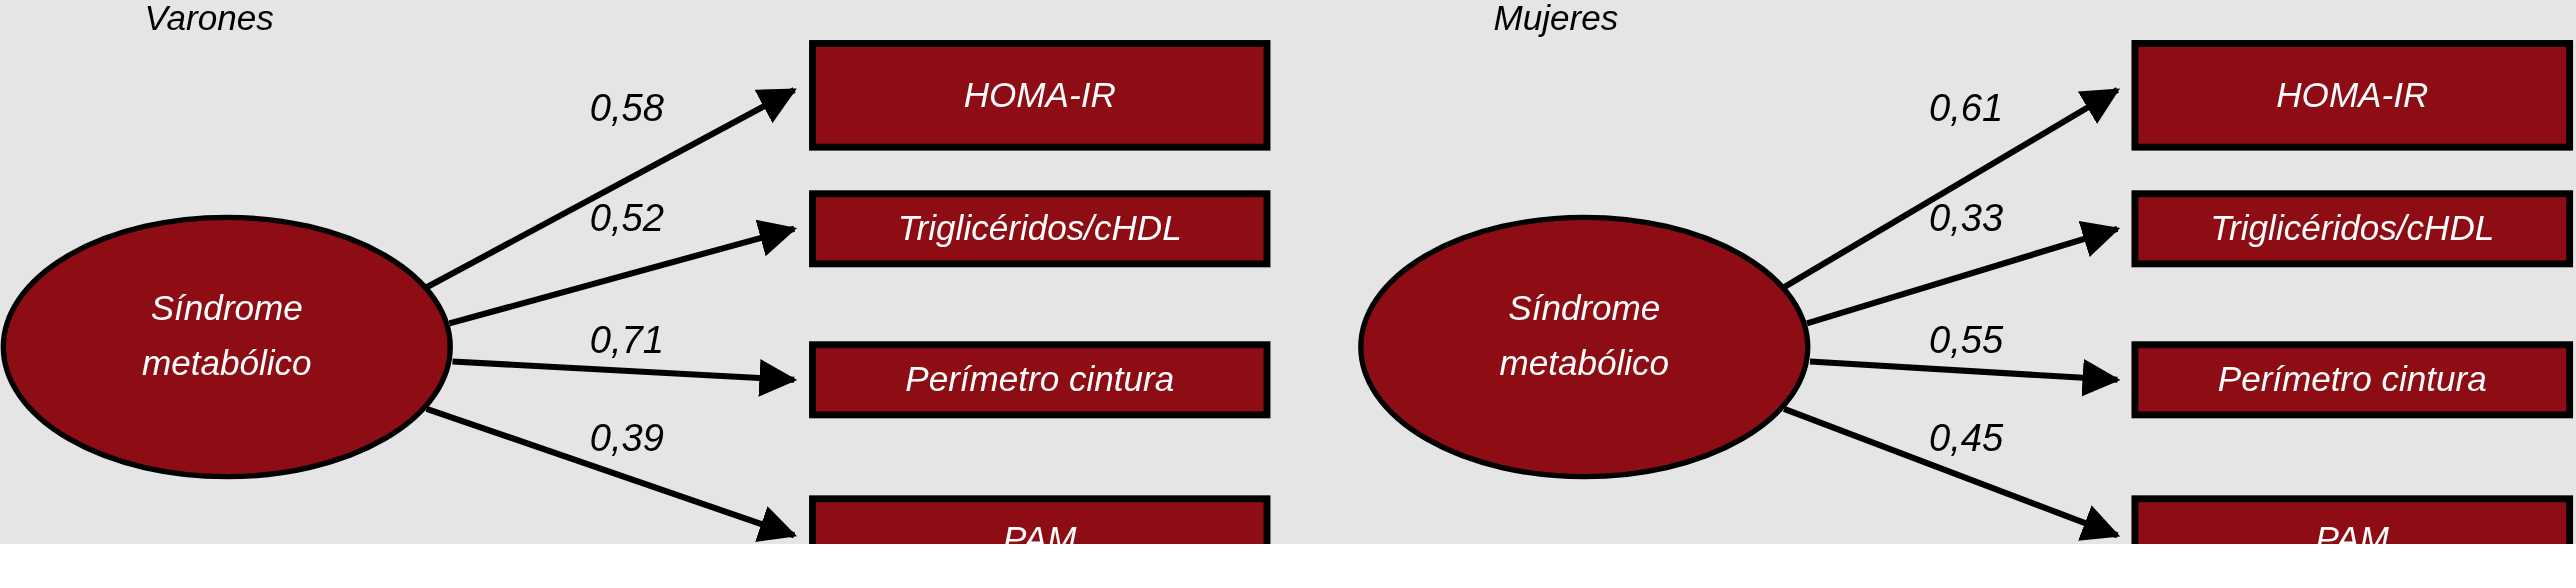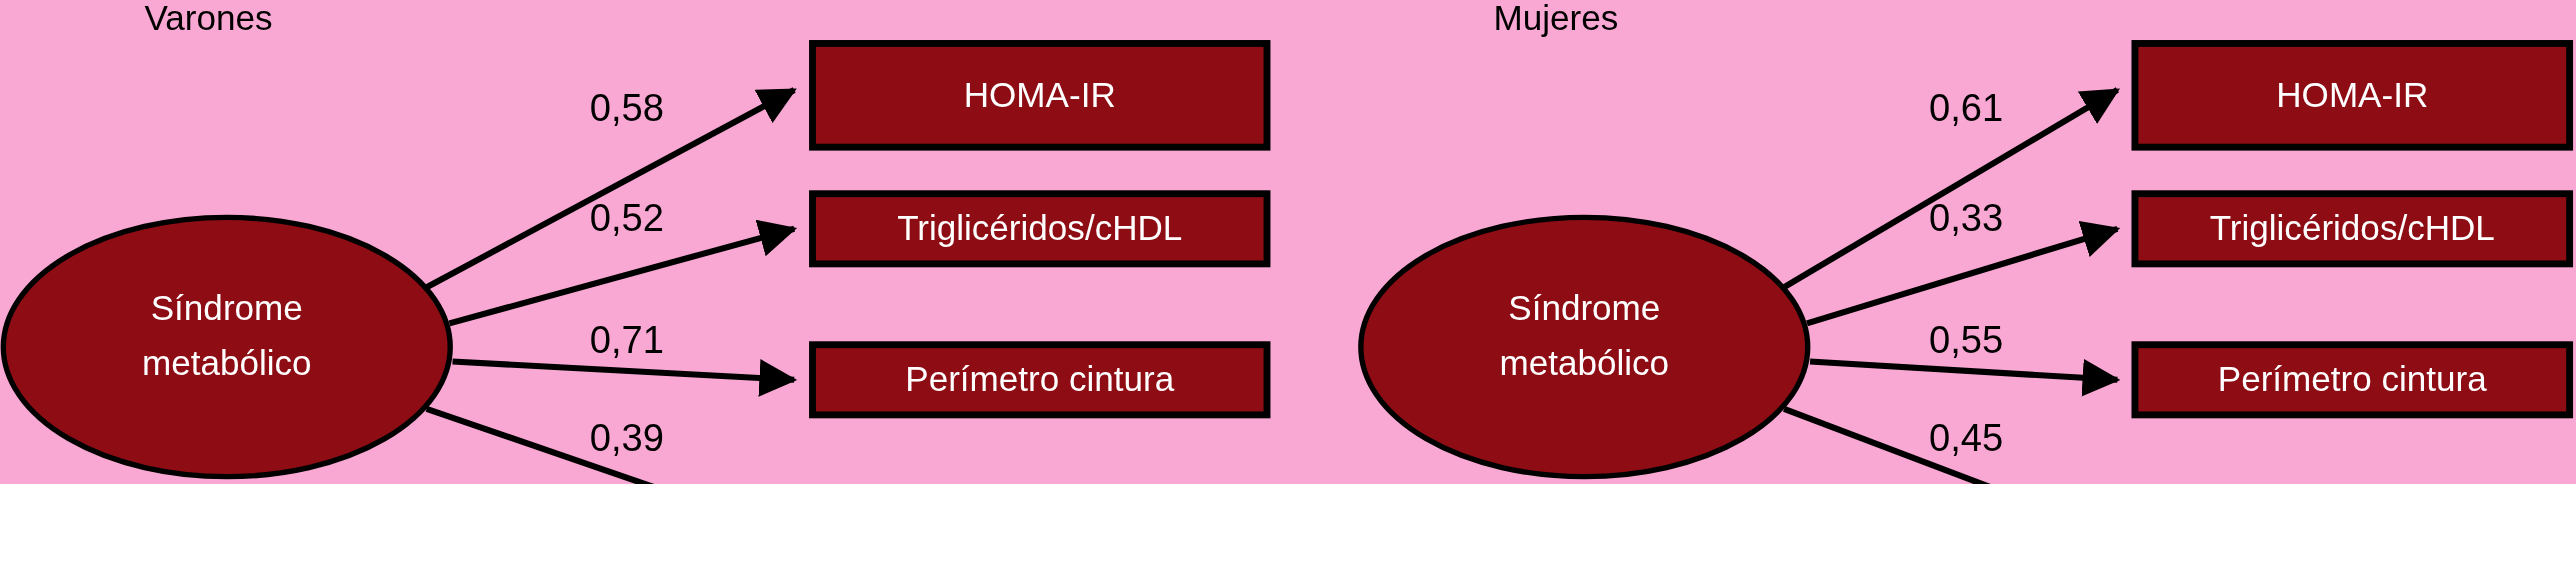--- a/index.html
+++ b/index.html
@@ -7,23 +7,24 @@
     margin: 0;
     padding: 0;
     background: #ffffff;
   }
   body {
     font-family: "Liberation Sans", sans-serif;
   }
   #page {
     position: relative;
     width: 2576px;
-    height: 484px;
-    background: #f9a8d4;
+    height: 544px;
+    background: #e5e5e5;
     overflow: hidden;
+    font-style: italic;
   }
   #diagram-svg {
     position: absolute;
     top: 0;
     left: 0;
     width: 2576px;
     height: 588px;
     display: block;
   }
   .panel-title {

